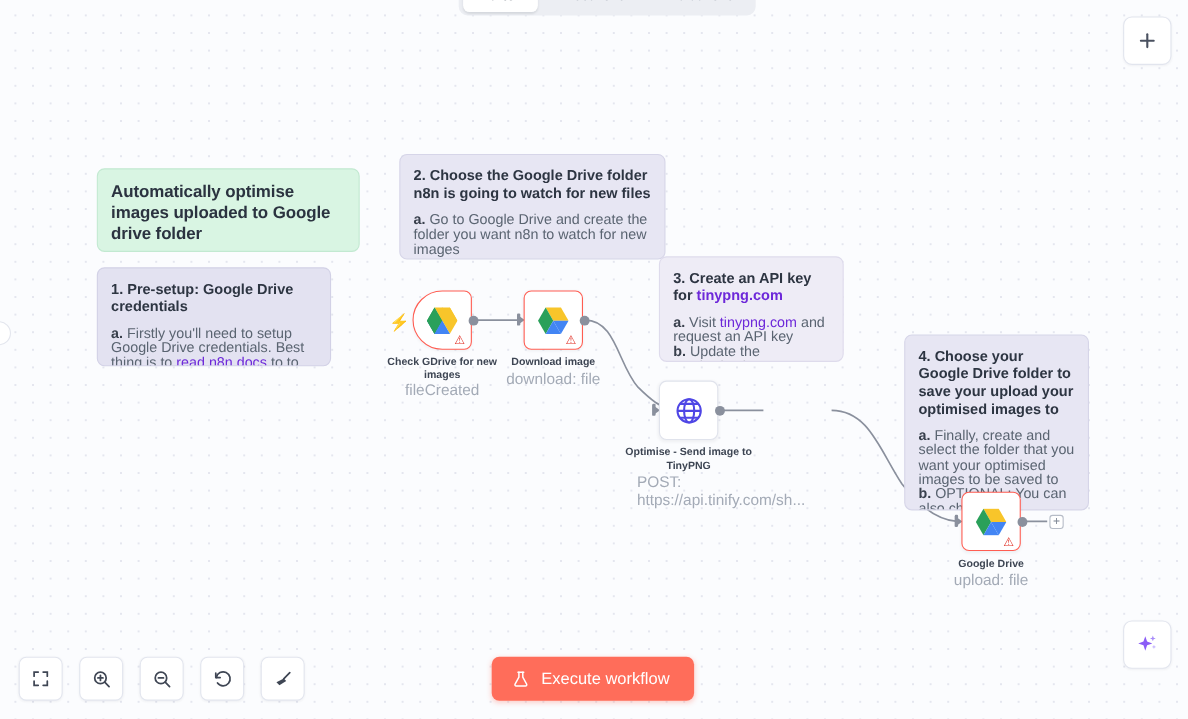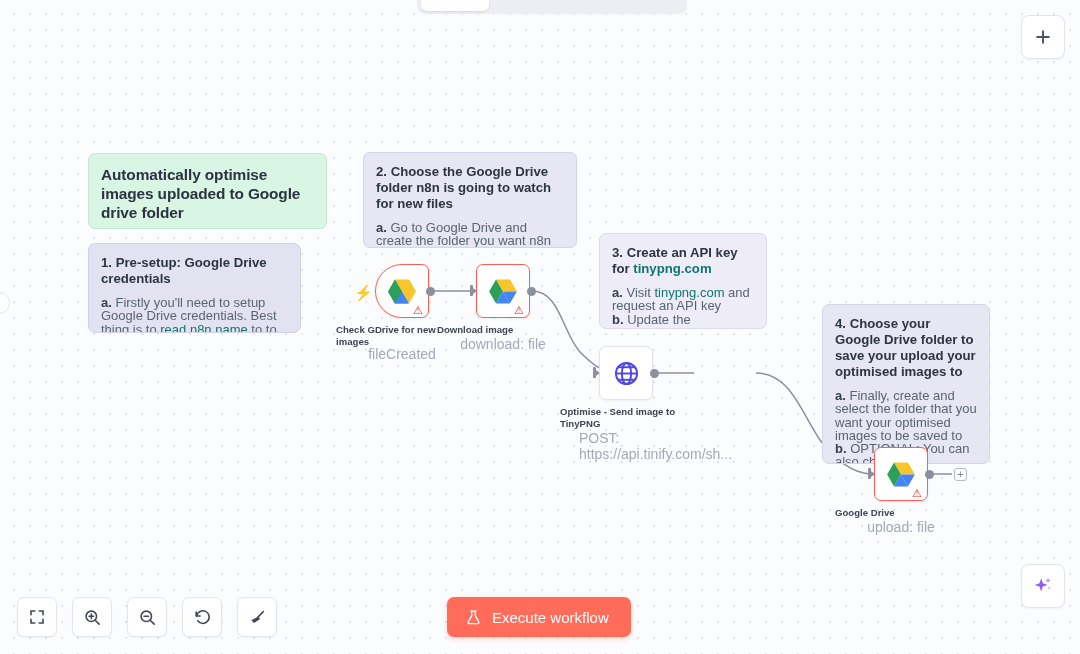--- a/index.html
+++ b/index.html
@@ -55,47 +55,47 @@
     box-shadow: 0 2px 5px rgba(255,109,90,.30);
     z-index: 30;
   }
 
   
   .sticky { position: absolute; border-radius: 7px; padding: 11px 12px 20px 12px; overflow: hidden; }
   .sticky h3 { font-size: 13.2px; line-height: 16px; color: #2d3542; font-weight: 700; margin-bottom: 9px; }
   .sticky h3.big { font-size: 15.4px; line-height: 19px; letter-spacing: -.1px; }
   .sticky p { font-size: 13px; line-height: 13.3px; color: #5a6471; }
   .sticky p b { color: #39404d; font-weight: 700; }
-  .lnk { color: #0f766e; }
+  .lnk { color: #6d28d9; }
 
   .note-green  { left: 88px;  top: 153px; width: 239px; height: 76px;
                  background: #d9f5e3; border: 1px solid #c2e9d1; }
   .note-green h3 { color: #2b3340; }
   .note-purple { left: 88px;  top: 243px; width: 213px; height: 90px;
                  background: #e3e2f1; border: 1px solid #d2d1e6; }
-  .note-2 { left: 363px; top: 152px; width: 214px; height: 96px;
+  .note-2 { left: 363px; top: 140px; width: 242px; height: 96px;
             background: #e7e6f3; border: 1px solid #d6d5e8; }
   .note-3 { left: 599px; top: 233px; width: 168px; height: 96px;
             background: #eeecf6; border: 1px solid #dedbec; }
   .note-4 { left: 822px; top: 304px; width: 168px; height: 160px;
             background: #e7e6f3; border: 1px solid #d6d5e8; }
 
   
   .node { position: absolute; }
   .node-box {
     position: relative; width: 54px; height: 54px;
     background: #ffffff; border: 1.6px solid #e0e3ec; border-radius: 7px;
     display: flex; align-items: center; justify-content: center;
     box-shadow: 0 1px 3px rgba(30,35,50,.06);
   }
   .node-box.err { border-color: #ff5d52; }
   .node-box.trigger { border-top-left-radius: 27px; border-bottom-left-radius: 27px; }
   .node-label {
     position: absolute; top: 60px; left: 50%; transform: translateX(-50%);
-    width: 132px; font-size: 9.6px; line-height: 11.5px;
+    width: 132px; text-align: center; font-size: 9.6px; line-height: 11.5px;
     color: #3d4busy; color: #3d4553; font-weight: 600;
   }
   .node-sub {
     position: absolute; left: 50%; transform: translateX(-50%);
     width: 160px; text-align: center; font-size: 14px; color: #a3aab6;
   }
   .warn {
     position: absolute; right: 3px; bottom: 1px;
     width: 12px; height: 12px; color: #e02b20; font-size: 11px; line-height: 12px;
   }
@@ -136,21 +136,21 @@
   <div class="edge-circle"></div>
 
   <div class="sticky note-green">
     <h3 class="big">Automatically optimise images uploaded to Google drive folder</h3>
 
   </div>
 
   <div class="sticky note-purple">
     <h3>1. Pre-setup: Google Drive credentials</h3>
     <p>
-      <b>a.</b><span> Firstly you'll need to setup Google Drive credentials. Best thing is to </span><span class="lnk">read n8n name</span><span> to to do that.</span><br>
+      <b>a.</b><span> Firstly you'll need to setup Google Drive credentials. Best thing is to </span><span class="lnk">read n8n docs</span><span> to to do that.</span><br>
       
     </p>
   </div>
 
   <div class="sticky note-2">
     <h3>2. Choose the Google Drive folder n8n is going to watch for new files</h3>
     <p>
       <b>a.</b><span> Go to Google Drive and create the folder you want n8n to watch for new images</span><br>
       
     </p>

